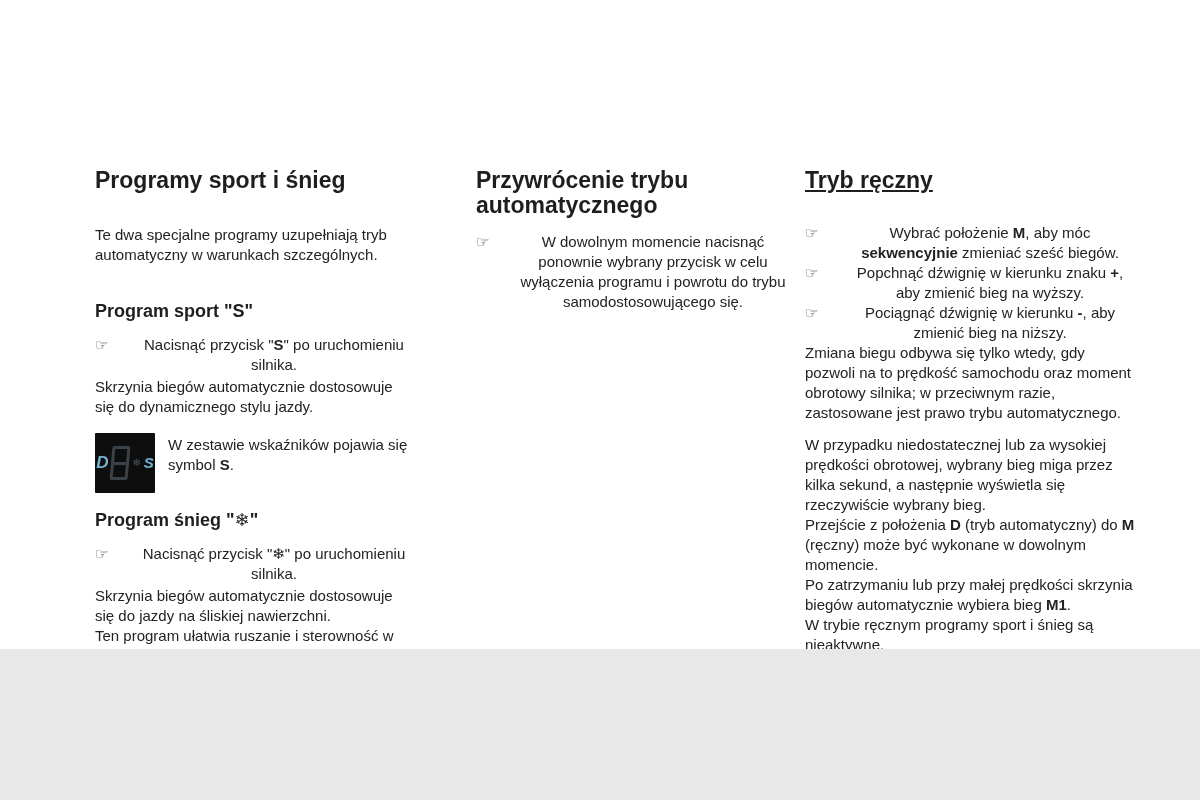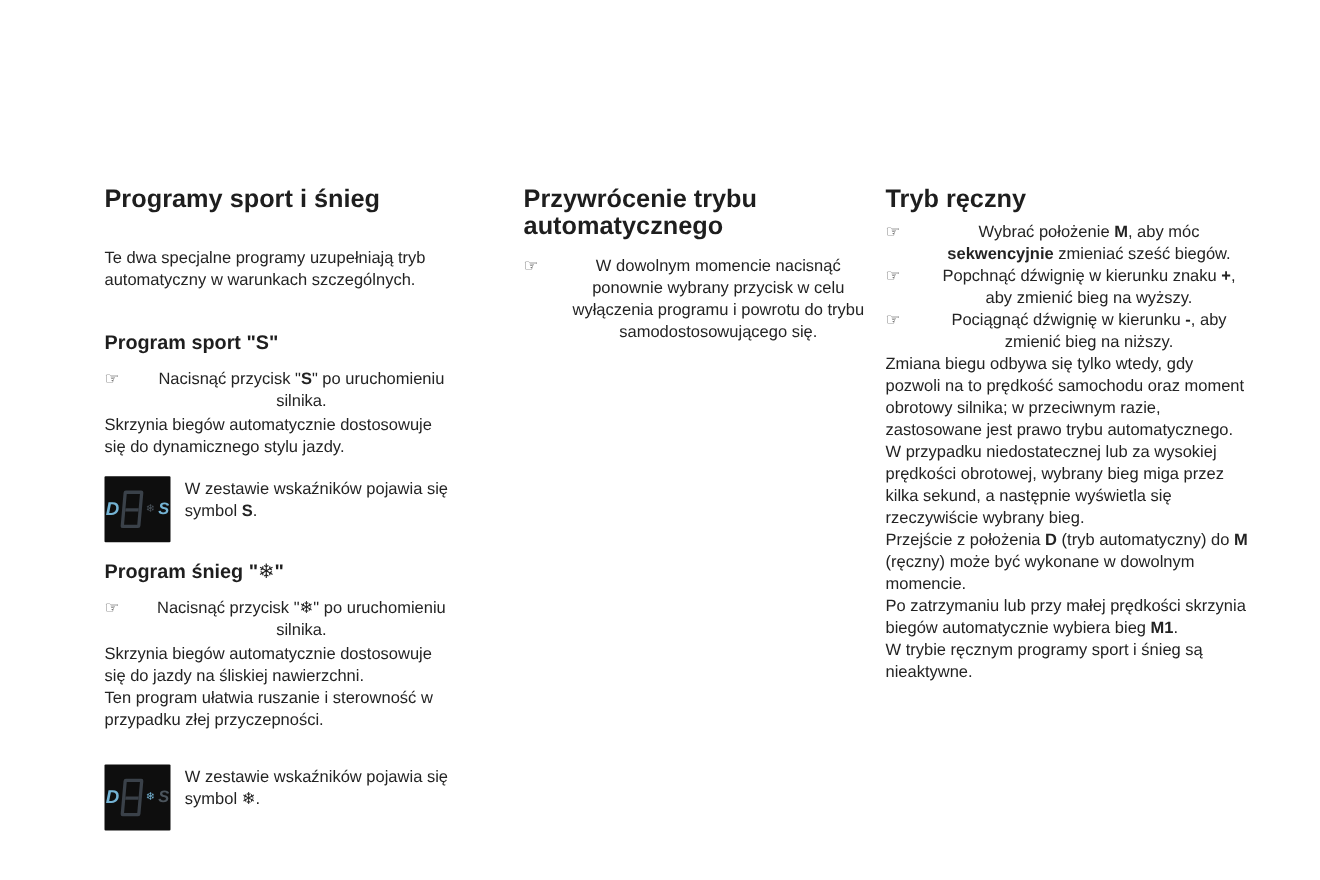--- a/index.html
+++ b/index.html
@@ -1,28 +1,28 @@
 <!DOCTYPE html>
 <html lang="pl"><head>
 <meta charset="utf-8">
 <style>
   html,body{margin:0;padding:0;background:#e8e8e8;}
   .page{
-    position:relative;width:1200px;height:800px;background:#ffffff;
+    position:relative;width:1200px;height:649px;background:#ffffff;
     font-family:"Liberation Sans","DejaVu Sans",sans-serif;
     color:#232323;overflow:hidden;margin:0 auto;
   }
   .col{position:absolute;top:168px;}
   .col-left{left:95px;width:320px;}
   .col-mid{left:476px;width:316px;}
   .col-right{left:805px;width:332px;}
 
   h1{font-size:23px;line-height:1.08;font-weight:bold;color:#1e1e1e;margin:0 0 32px 0;}
   .col-mid h1{margin-bottom:14px;}
-  .col-right h1{margin-bottom:8px;}
+  .col-right h1{margin-bottom:30px;text-decoration:underline;}
   h2{font-size:18px;font-weight:bold;color:#1e1e1e;margin:0 0 13px 0;}
   p{font-size:15px;line-height:20px;margin:0;}
   b{font-weight:bold;}
 
   .intro{margin-bottom:36px;}
   .bullet{display:flex;align-items:flex-start;margin:0;}
   .bullet .hand{flex:0 0 22px;margin-right:16px;font-size:15px;line-height:20px;color:#3d3d3d;}
   .bullet p{flex:1;text-align:center;}
   .bullets .bullet{margin-bottom:0;}
 
@@ -40,21 +40,21 @@
   .display .glyph-s{font-weight:bold;font-style:italic;font-size:15px;line-height:1;}
   .on{color:#74b3d4;}
   .dim{color:#4b545c;}
 
   .digit1{display:flex;flex-direction:column;gap:3px;transform:skewX(-4deg);margin-left:20px;}
   .digit1 span{display:block;width:7px;height:16px;background:#74b3d4;border-radius:2.5px;}
 
   .mt-sm{margin-top:2px;}
   .mt-fig{margin-top:16px;margin-bottom:16px;}
   .mt-h2{margin-top:16px;}
-  .mt-para{margin-top:0;}
+  .mt-para{margin-top:12px;}
 </style>
 </head>
 <body>
 
 <div class="page">
 
   <section class="col col-left">
     <h1>Programy sport i śnieg</h1>
     <p class="intro">Te dwa specjalne programy uzupełniają tryb automatyczny w warunkach szczególnych.</p>
 

